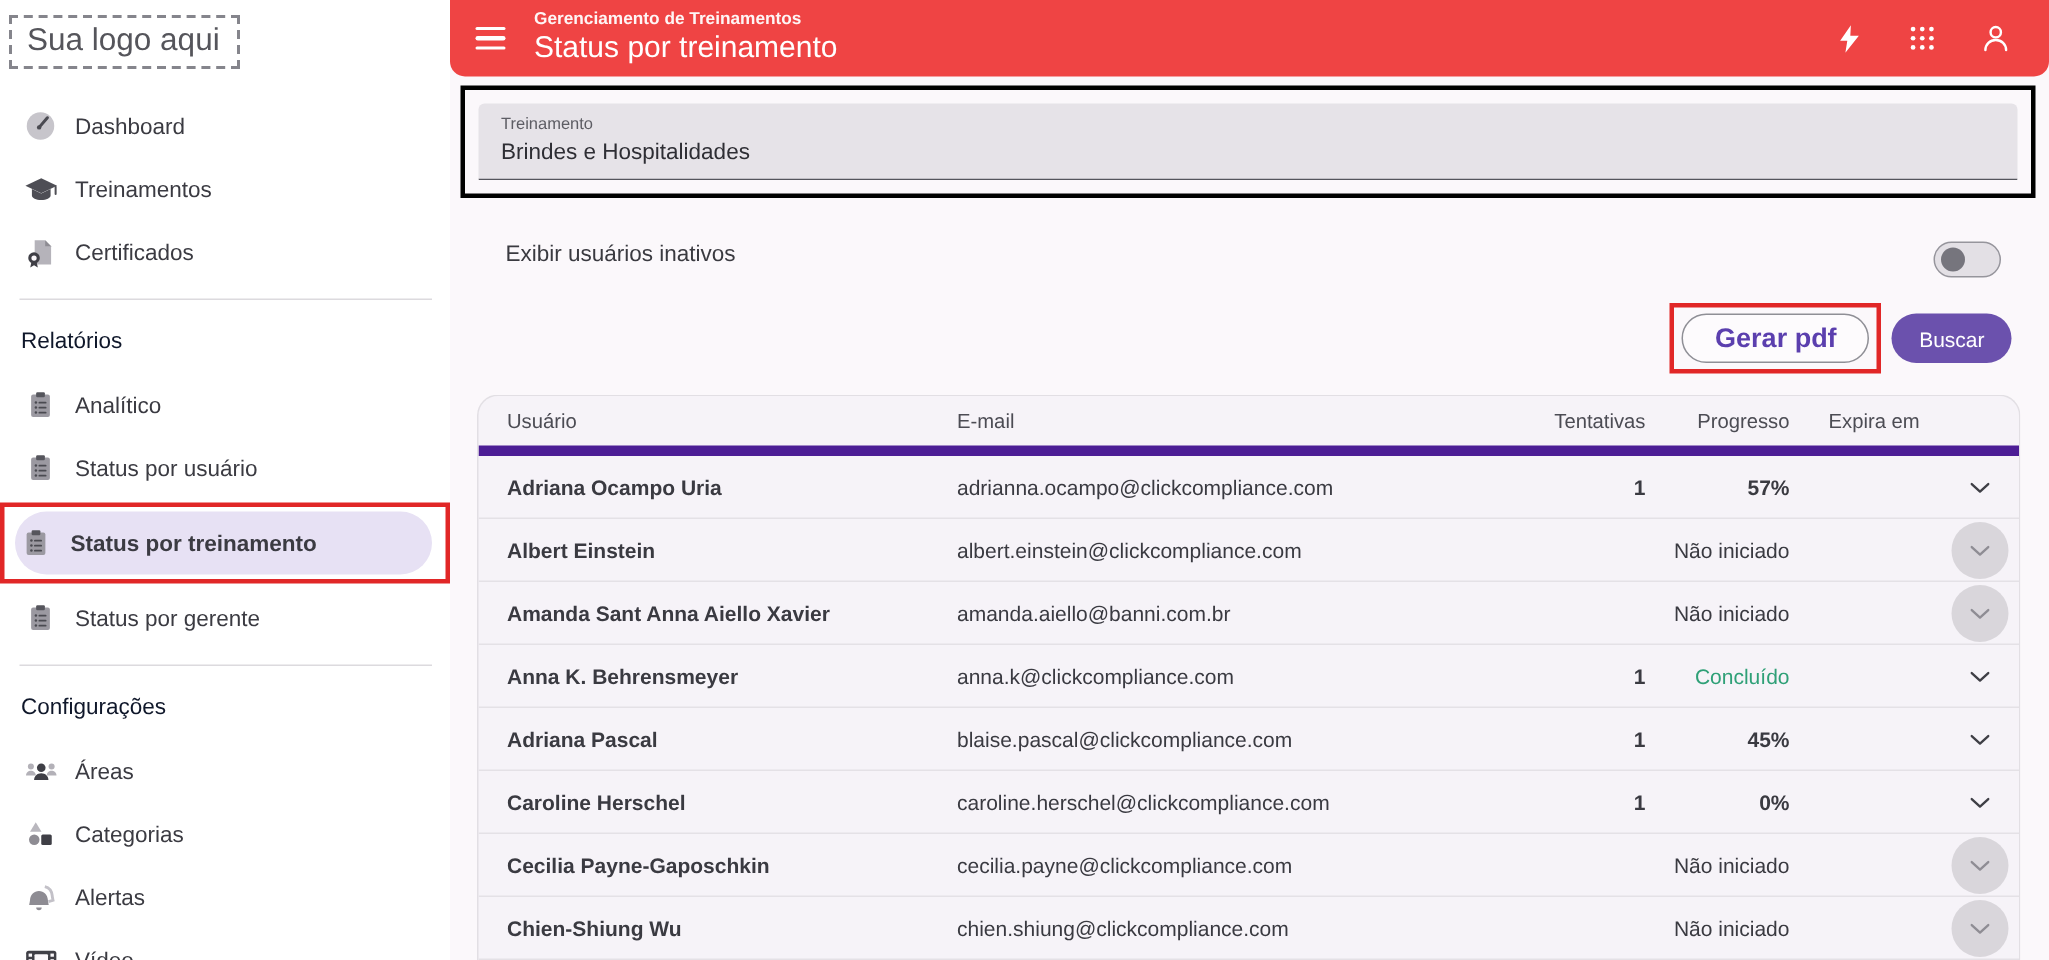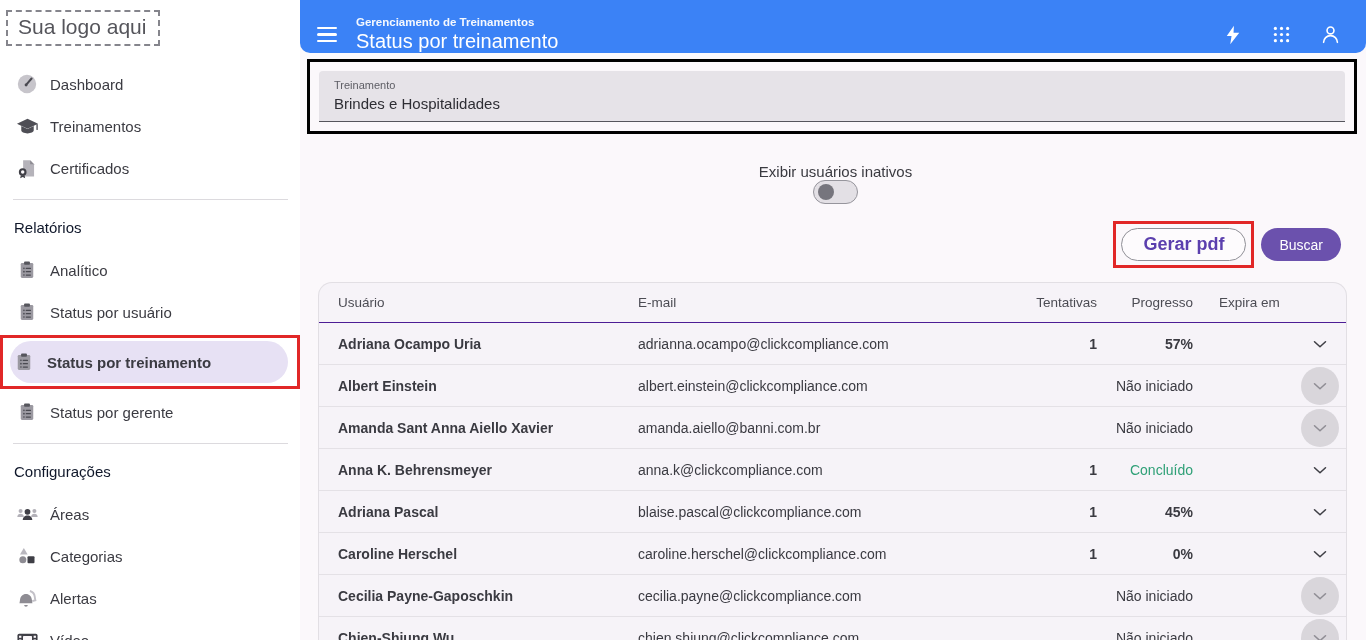--- a/index.html
+++ b/index.html
@@ -16,42 +16,42 @@
     padding-left:2px; border-radius:21px; color:#3b3b42; font-size:15px; cursor:pointer; }
   .nav-item .nicon { width:24px; height:24px; display:flex; align-items:center; justify-content:center; }
   .nav-item.active { background:#e7e1f4; font-weight:700; }
   .section-title { font-size:15px; color:#0f172a; margin:19px 0 13px 1px; }
   .divider { border:none; border-top:1px solid #dcdade; margin:10px 0 9px 0; }
   .red-wrap-side { border:3px solid #e12727; margin:2px -12px 2px -13px; padding:3px 9px 3px 7px; }
 
   
   .right { flex:1; display:flex; flex-direction:column; background:#fbf8fb; }
 
-  .topbar { height:56px; background:#3b82f6; border-radius:0 0 10px 10px;
-    display:flex; align-items:center; padding:16px 24px 0 17px; color:#fff; }
+  .topbar { height:56px; background:#ef4444; border-radius:0 0 10px 10px;
+    display:flex; align-items:center; padding:0 24px 0 17px; color:#fff; }
   .hamburger { width:26px; background:none; border:none; display:flex; flex-direction:column;
     gap:4px; cursor:pointer; margin-right:13px; }
   .hamburger span { display:block; width:20px; height:2.4px; background:#fff; border-radius:2px; }
   .titles { line-height:1.15; }
   .app-title { font-size:11.5px; font-weight:700; opacity:.95; }
   .page-title { font-size:20px; font-weight:500; margin-top:1px; }
   .topbar-icons { margin-left:auto; display:flex; align-items:center; gap:27px; }
   .tb-icon { background:none; border:none; cursor:pointer; display:flex; }
 
   
   .content { position:relative; padding:6px 19px 0 18px; }
 
   .red-box-select { border:3px solid #000000; margin:0 -10px 0 -11px; padding:9px; }
   .select-field { background:#e6e3e8; border-bottom:1px solid #55555c;
     border-radius:4px 4px 0 0; padding:8px 12px 9px 15px; cursor:pointer; }
   .select-label { font-size:11px; color:#5d5d64; }
   .select-value { font-size:15px; color:#2e2e34; margin-top:4px; }
 
-  .toggle-row { margin-top:29px; display:flex; justify-content:space-between; align-items:center;
-    padding-left:19px; padding-right:13px;flex-direction:column; }
+  .toggle-row { margin-top:29px; display:flex; justify-content:space-between; align-items:flex-start;
+    padding-left:19px; padding-right:13px; }
   .toggle-row .lbl { font-size:15px; color:#3a3a40; }
   .switch { width:45px; height:24px; background:#e3e0e5; border:1px solid #96959c;
     border-radius:12px; position:relative; display:inline-block; cursor:pointer; }
   .switch .knob { position:absolute; left:4px; top:3px; width:16px; height:16px;
     border-radius:50%; background:#76757d; }
 
   .actions-row { margin-top:17px; display:flex; justify-content:flex-end; align-items:center;
     gap:7px; padding-right:6px; }
   .red-box-btn { border:3px solid #e12727; padding:4px 5px; display:inline-flex; }
   .btn-outline { height:33px; padding:0 21px; border-radius:17px; border:1px solid #8f8f96;
@@ -59,21 +59,21 @@
     font-family:"Liberation Sans", sans-serif; }
   .btn-filled { height:33px; padding:0 18px; border-radius:17px; border:none;
     background:#6b51ad; color:#fff; font-weight:400; font-size:14px; cursor:pointer;
     font-family:"Liberation Sans", sans-serif; }
 
   
   .table { margin-top:14px; border:1px solid #e2dfe4; border-bottom:none;
     border-radius:14px 14px 0 0; background:#f6f3f8; overflow:hidden; }
   .trow { display:grid; grid-template-columns:300px 1fr 110px 96px 100px 53px;
     align-items:center; padding-left:19px; border-bottom:1px solid #e4e1e6; }
-  .thead-row { height:40px; color:#4c4c54; font-size:13.5px; border-bottom:1px solid #4c1d95; }
+  .thead-row { height:40px; color:#4c4c54; font-size:13.5px; border-bottom:7px solid #4c1d95; }
   .data-row { height:42px; font-size:14px; color:#3a3a41; }
   .c-user { font-weight:700; }
   .thead-row .c-user, .thead-row .c-email { font-weight:400; }
   .c-att, .c-prog { text-align:right; font-weight:700; }
   .thead-row .c-att, .thead-row .c-prog { font-weight:400; }
   .c-prog.muted { font-weight:400; }
   .c-prog.ok { color:#2fa077; font-weight:400; }
   .c-exp { padding-left:26px; }
   .c-chev { display:flex; justify-content:center; }
   .chev-btn { width:38px; height:38px; border-radius:50%; border:none; background:transparent;

